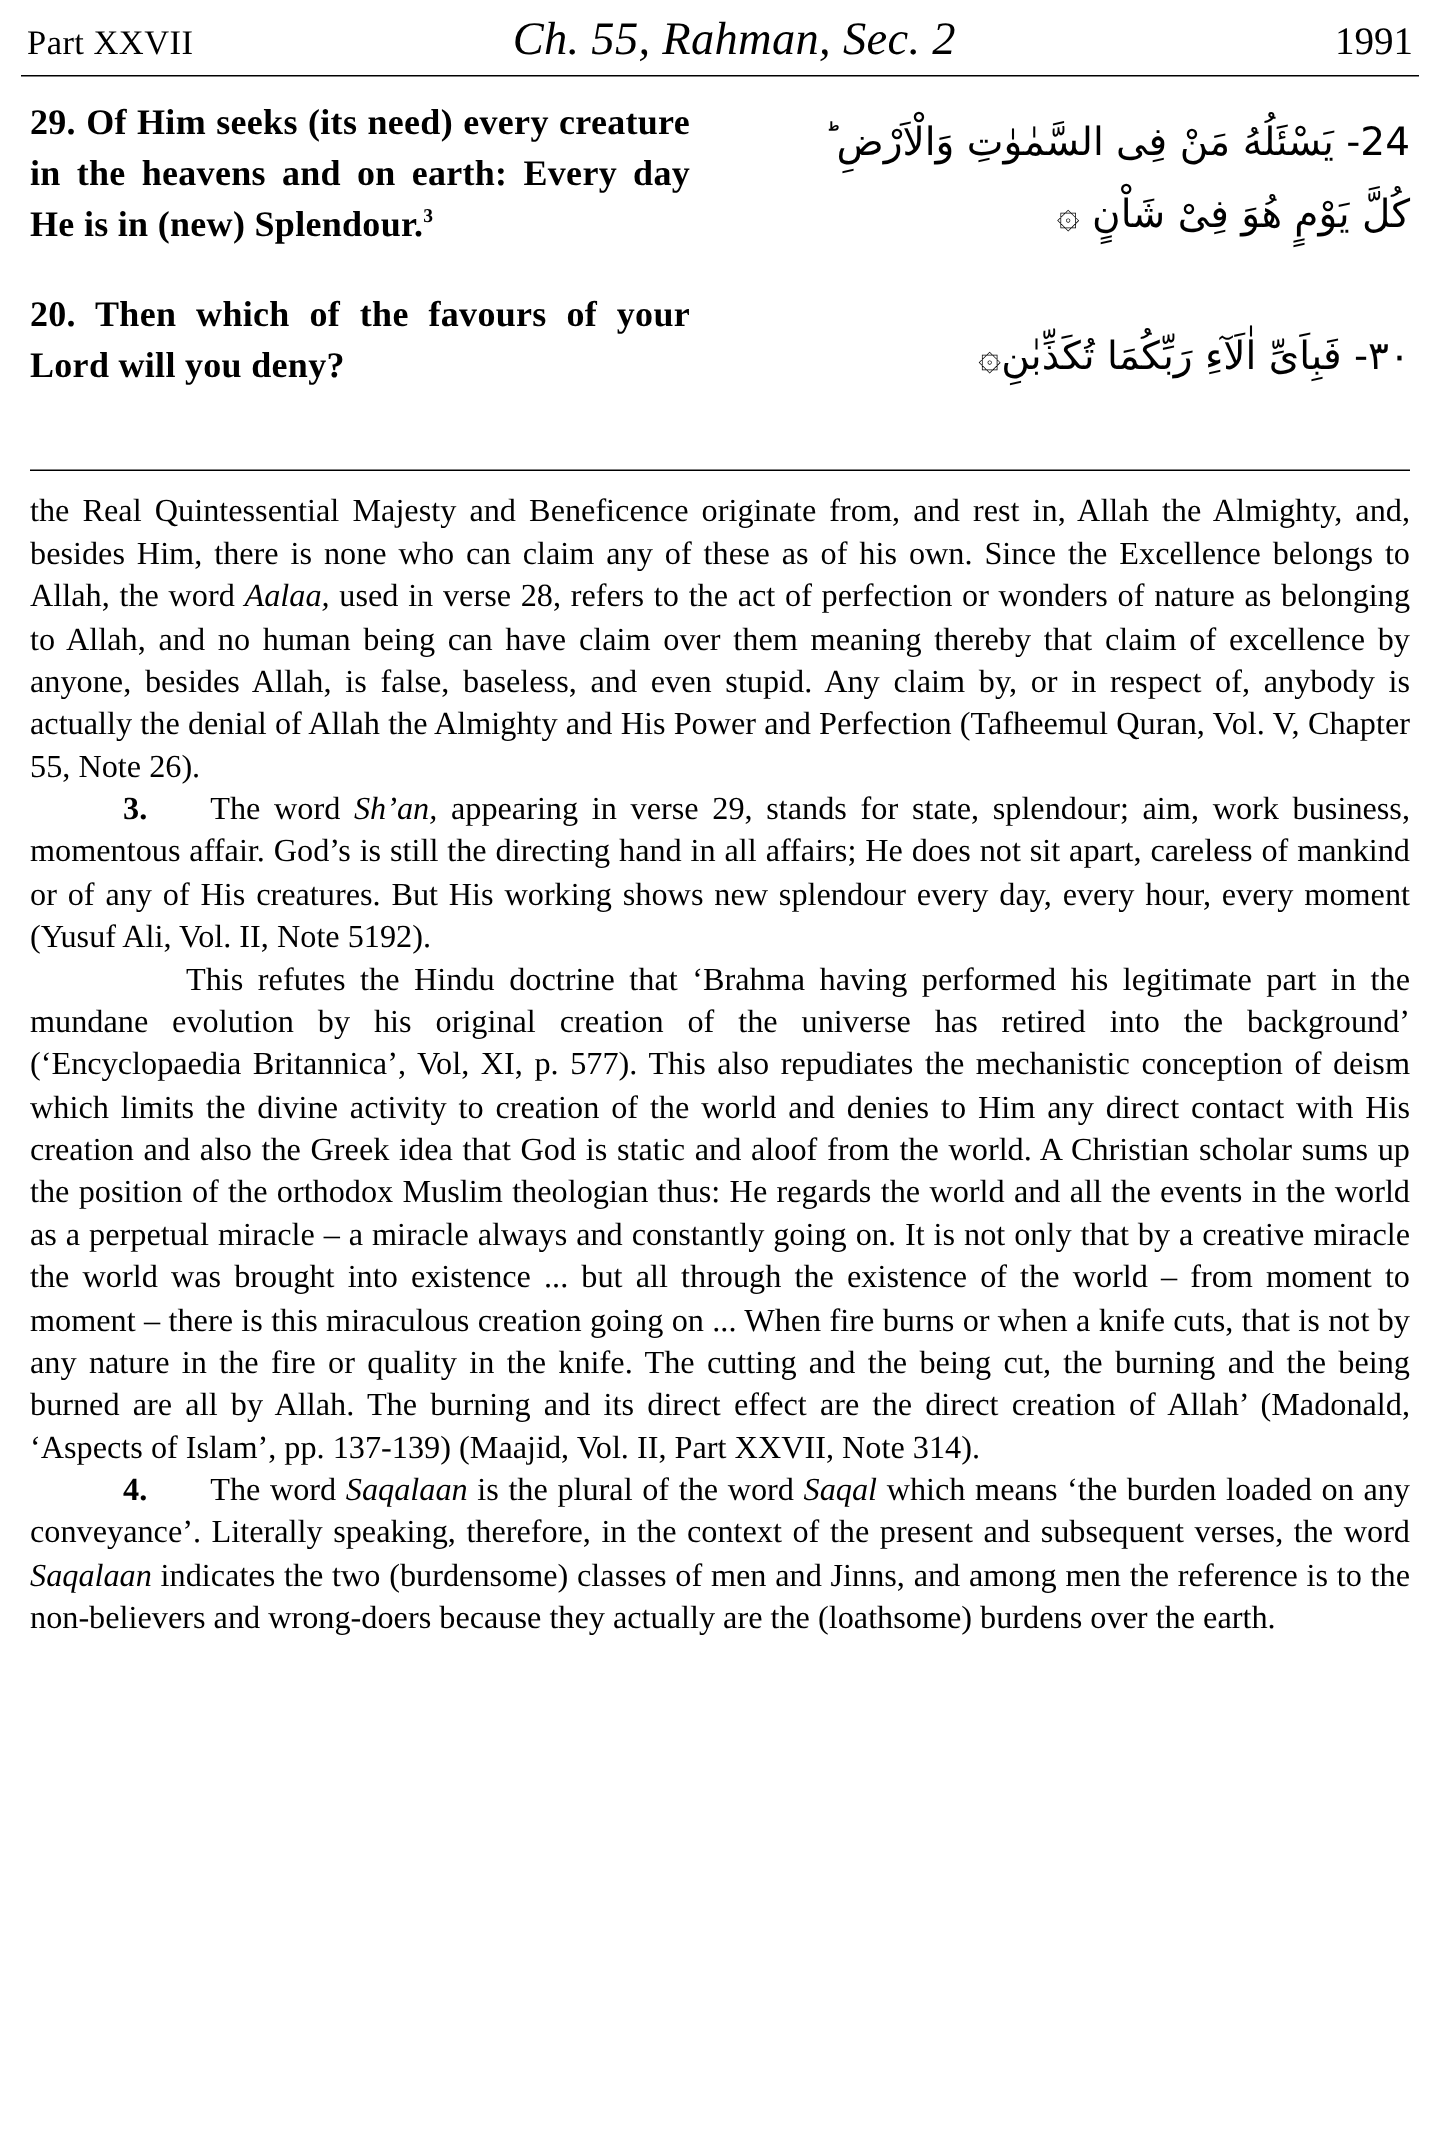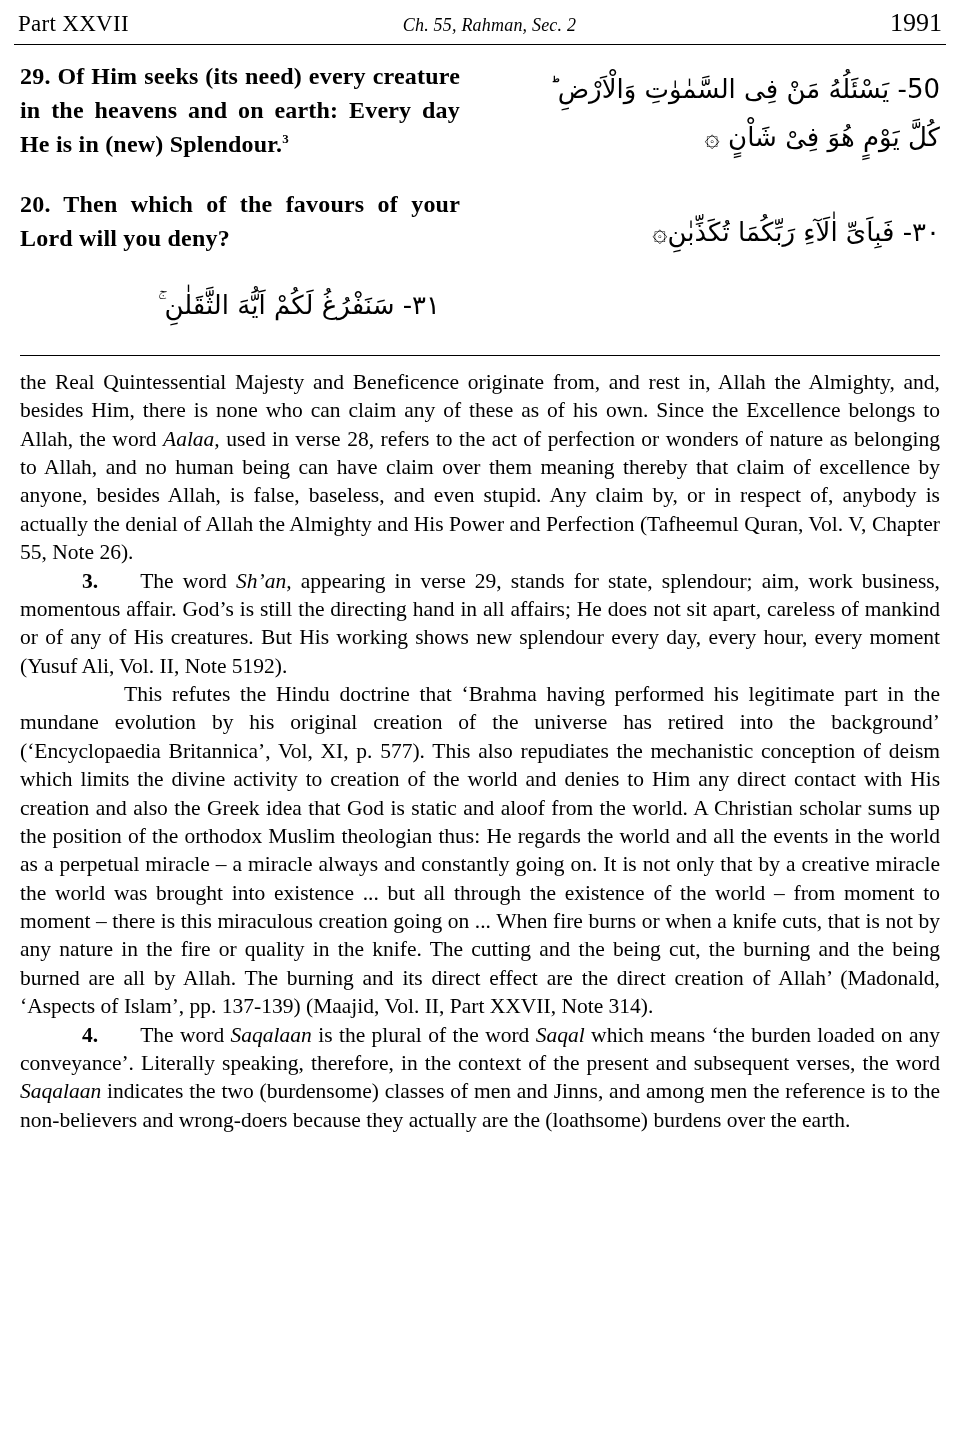--- a/index.html
+++ b/index.html
@@ -30,21 +30,21 @@
     justify-content: space-between;
     font-size: 23px;
     padding: 0 4px 4px 4px;
   }
   .header .part {
     font-family: "Liberation Serif", serif;
     letter-spacing: 0.3px;
   }
   .header .chapter {
     font-style: italic;
-    font-size: 18px;
+    font-size: 31px;
     letter-spacing: 0.2px;
     margin-left: -40px;
   }
   .header .pageno {
     font-size: 26px;
   }
   .header-rule {
     border-bottom: 1.6px solid #000;
     margin: 2px 0 14px 0;
   }
@@ -122,31 +122,30 @@
     <div class="part">Part XXVII</div>
     <div class="chapter">Ch. 55, Rahman, Sec. 2</div>
     <div class="pageno">1991</div>
   </div>
   <div class="header-rule"></div>
 
   <div class="verses">
 
     <div class="verse-row">
       <div class="verse-en"><span>29.  Of Him seeks (its need) every creature in the heavens and on earth: Every day He is in (new) Splendour.</span><sup>3</sup></div>
-      <div class="verse-ar two-line">50- يَسْئَلُهُ مَنْ فِى السَّمٰوٰتِ وَالْاَرْضِ ؕ
+      <div class="verse-ar two-line">24- يَسْئَلُهُ مَنْ فِى السَّمٰوٰتِ وَالْاَرْضِ ؕ
 كُلَّ يَوْمٍ هُوَ فِىْ شَاْنٍ ۞</div>
     </div>
 
     <div class="verse-row">
       <div class="verse-en"><span>20.  Then which of the favours of your Lord will you deny?</span><sup></sup></div>
       <div class="verse-ar">٣٠- فَبِاَىِّ اٰلَآءِ رَبِّكُمَا تُكَذِّبٰنِ۞</div>
     </div>
 
     <div class="verse-row">
-      <div class="verse-ar">٣١- سَنَفْرُغُ لَكُمْ اَيُّهَ الثَّقَلٰنِ ۚ</div>
     </div>
 
 
   </div>
 
   <div class="section-rule"></div>
 
   <div class="commentary">
     <p><span>the Real Quintessential Majesty and Beneficence originate from, and rest in, Allah the Almighty, and, besides Him, there is none who can claim any of these as of his own. Since the Excellence belongs to Allah, the word </span><i>Aalaa,</i><span> used in verse 28, refers to the act of perfection or wonders of nature as belonging to Allah, and no human being can have claim over them meaning thereby that claim of excellence by anyone, besides Allah, is false, baseless, and even stupid. Any claim by, or in respect of, anybody is actually the denial of Allah the Almighty and His Power and Perfection (Tafheemul Quran, Vol. V, Chapter 55, Note 26).</span></p>
 

